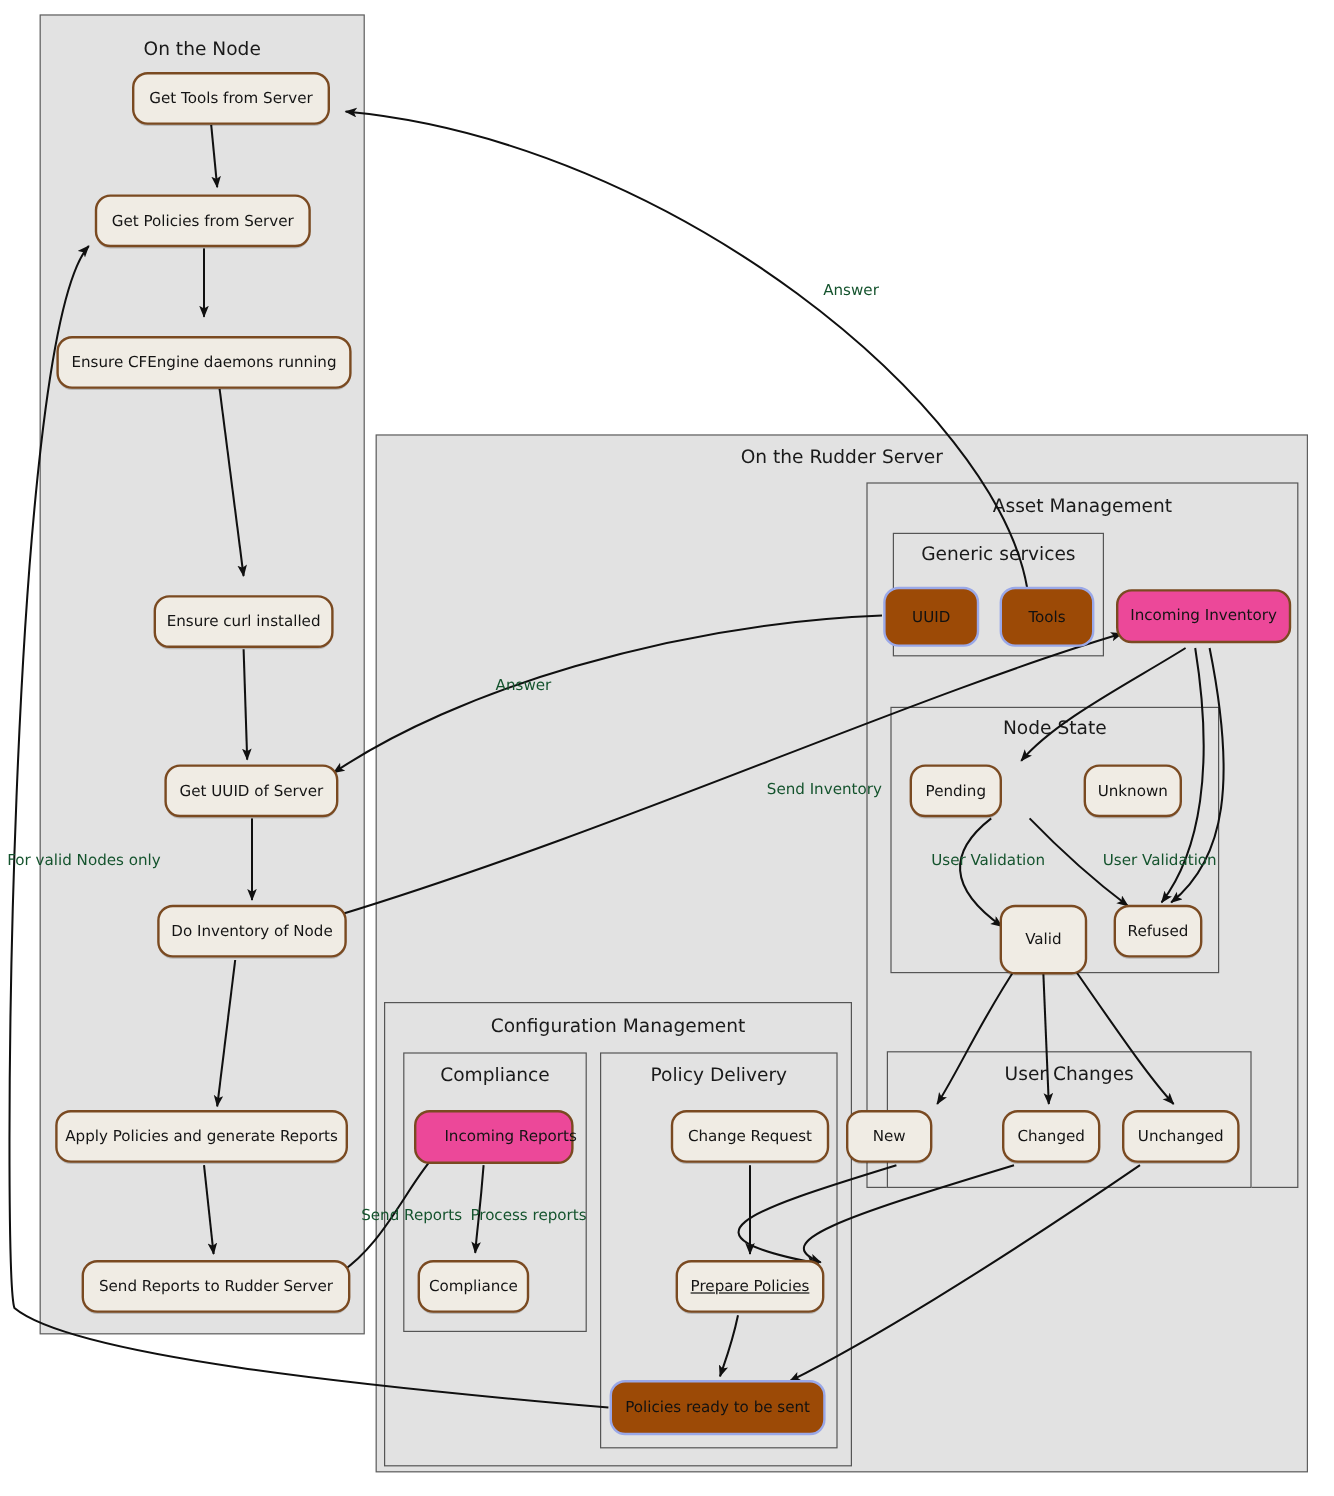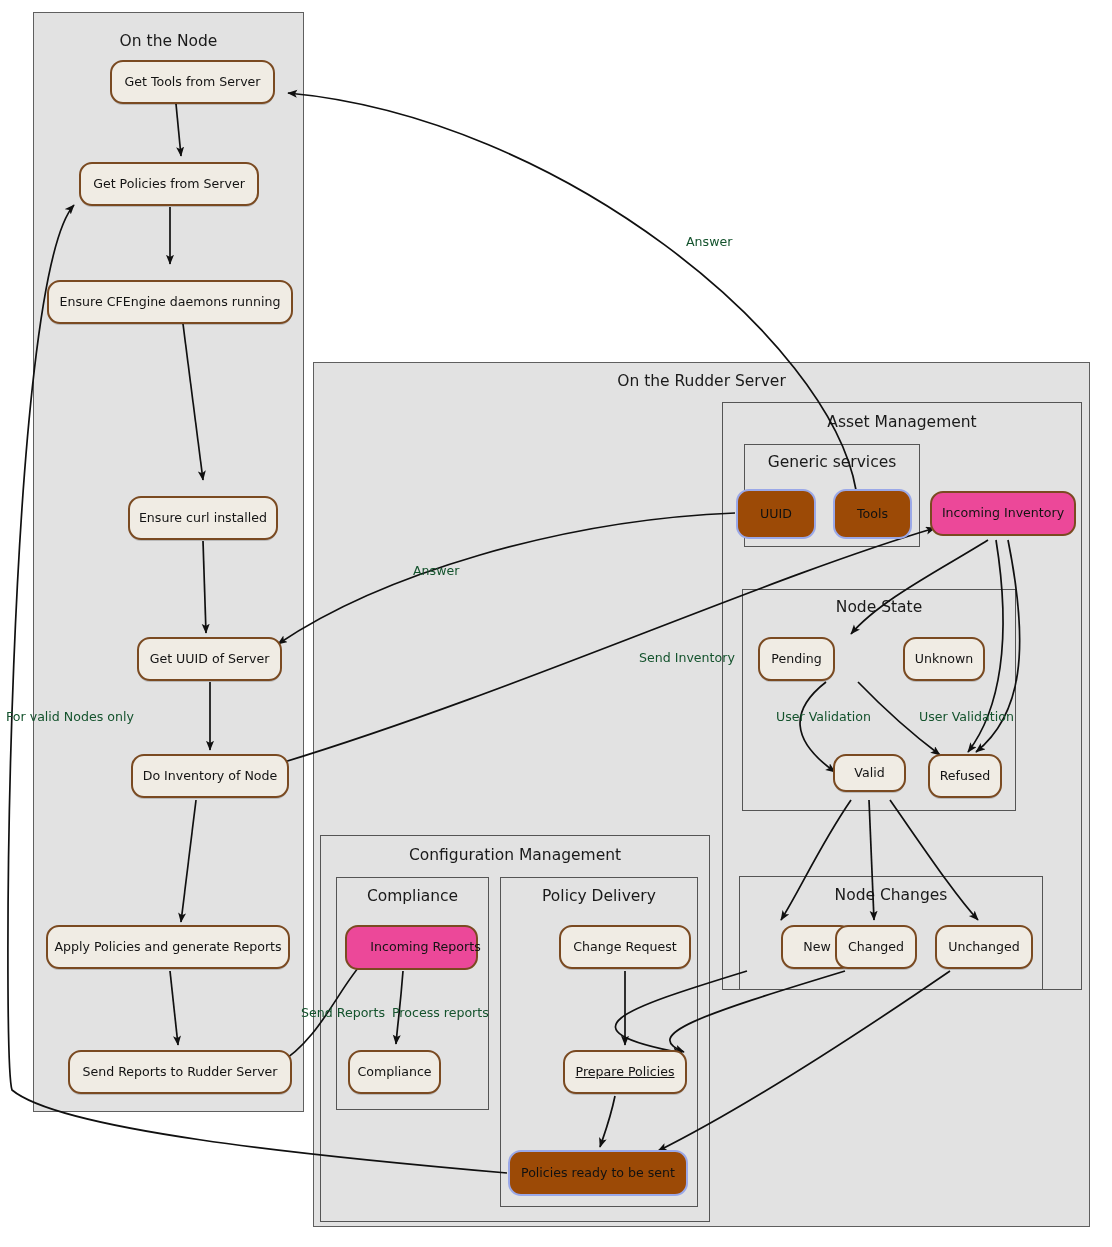--- a/index.html
+++ b/index.html
@@ -38,21 +38,21 @@
 
   <div class="frame inner" style="left:744px;top:444px;width:176px;height:103px;">
     <div class="frame-title" style="top:8px;">Generic services</div>
   </div>
 
   <div class="frame inner" style="left:742px;top:589px;width:274px;height:222px;">
     <div class="frame-title" style="top:8px;">Node State</div>
   </div>
 
   <div class="frame inner" style="left:739px;top:876px;width:304px;height:114px;">
-    <div class="frame-title" style="top:9px;">Node Changes</div>
+    <div class="frame-title" style="top:9px;">User Changes</div>
   </div>
 
   <div class="frame inner" style="left:320px;top:835px;width:390px;height:387px;">
     <div class="frame-title" style="top:10px;">Configuration Management</div>
   </div>
 
   <div class="frame inner" style="left:336px;top:877px;width:153px;height:233px;">
     <div class="frame-title" style="top:9px;">Compliance</div>
   </div>
 
@@ -158,29 +158,29 @@
   </div>
 
   <div class="node plain" style="left:758px;top:637px;width:77px;height:44px;">
     <span>Pending</span>
   </div>
 
   <div class="node plain" style="left:903px;top:637px;width:82px;height:44px;">
     <span>Unknown</span>
   </div>
 
-  <div class="node plain" style="left:833px;top:754px;width:73px;height:38px;">
+  <div class="node plain" style="left:833px;top:754px;width:73px;height:58px;">
     <span>Valid</span>
   </div>
 
   <div class="node plain" style="left:928px;top:754px;width:74px;height:44px;">
     <span>Refused</span>
   </div>
 
-  <div class="node plain" style="left:781px;top:925px;width:72px;height:44px;">
+  <div class="node plain" style="left:705px;top:925px;width:72px;height:44px;">
     <span>New</span>
   </div>
 
   <div class="node plain" style="left:835px;top:925px;width:82px;height:44px;">
     <span>Changed</span>
   </div>
 
   <div class="node plain" style="left:935px;top:925px;width:98px;height:44px;">
     <span>Unchanged</span>
   </div>

